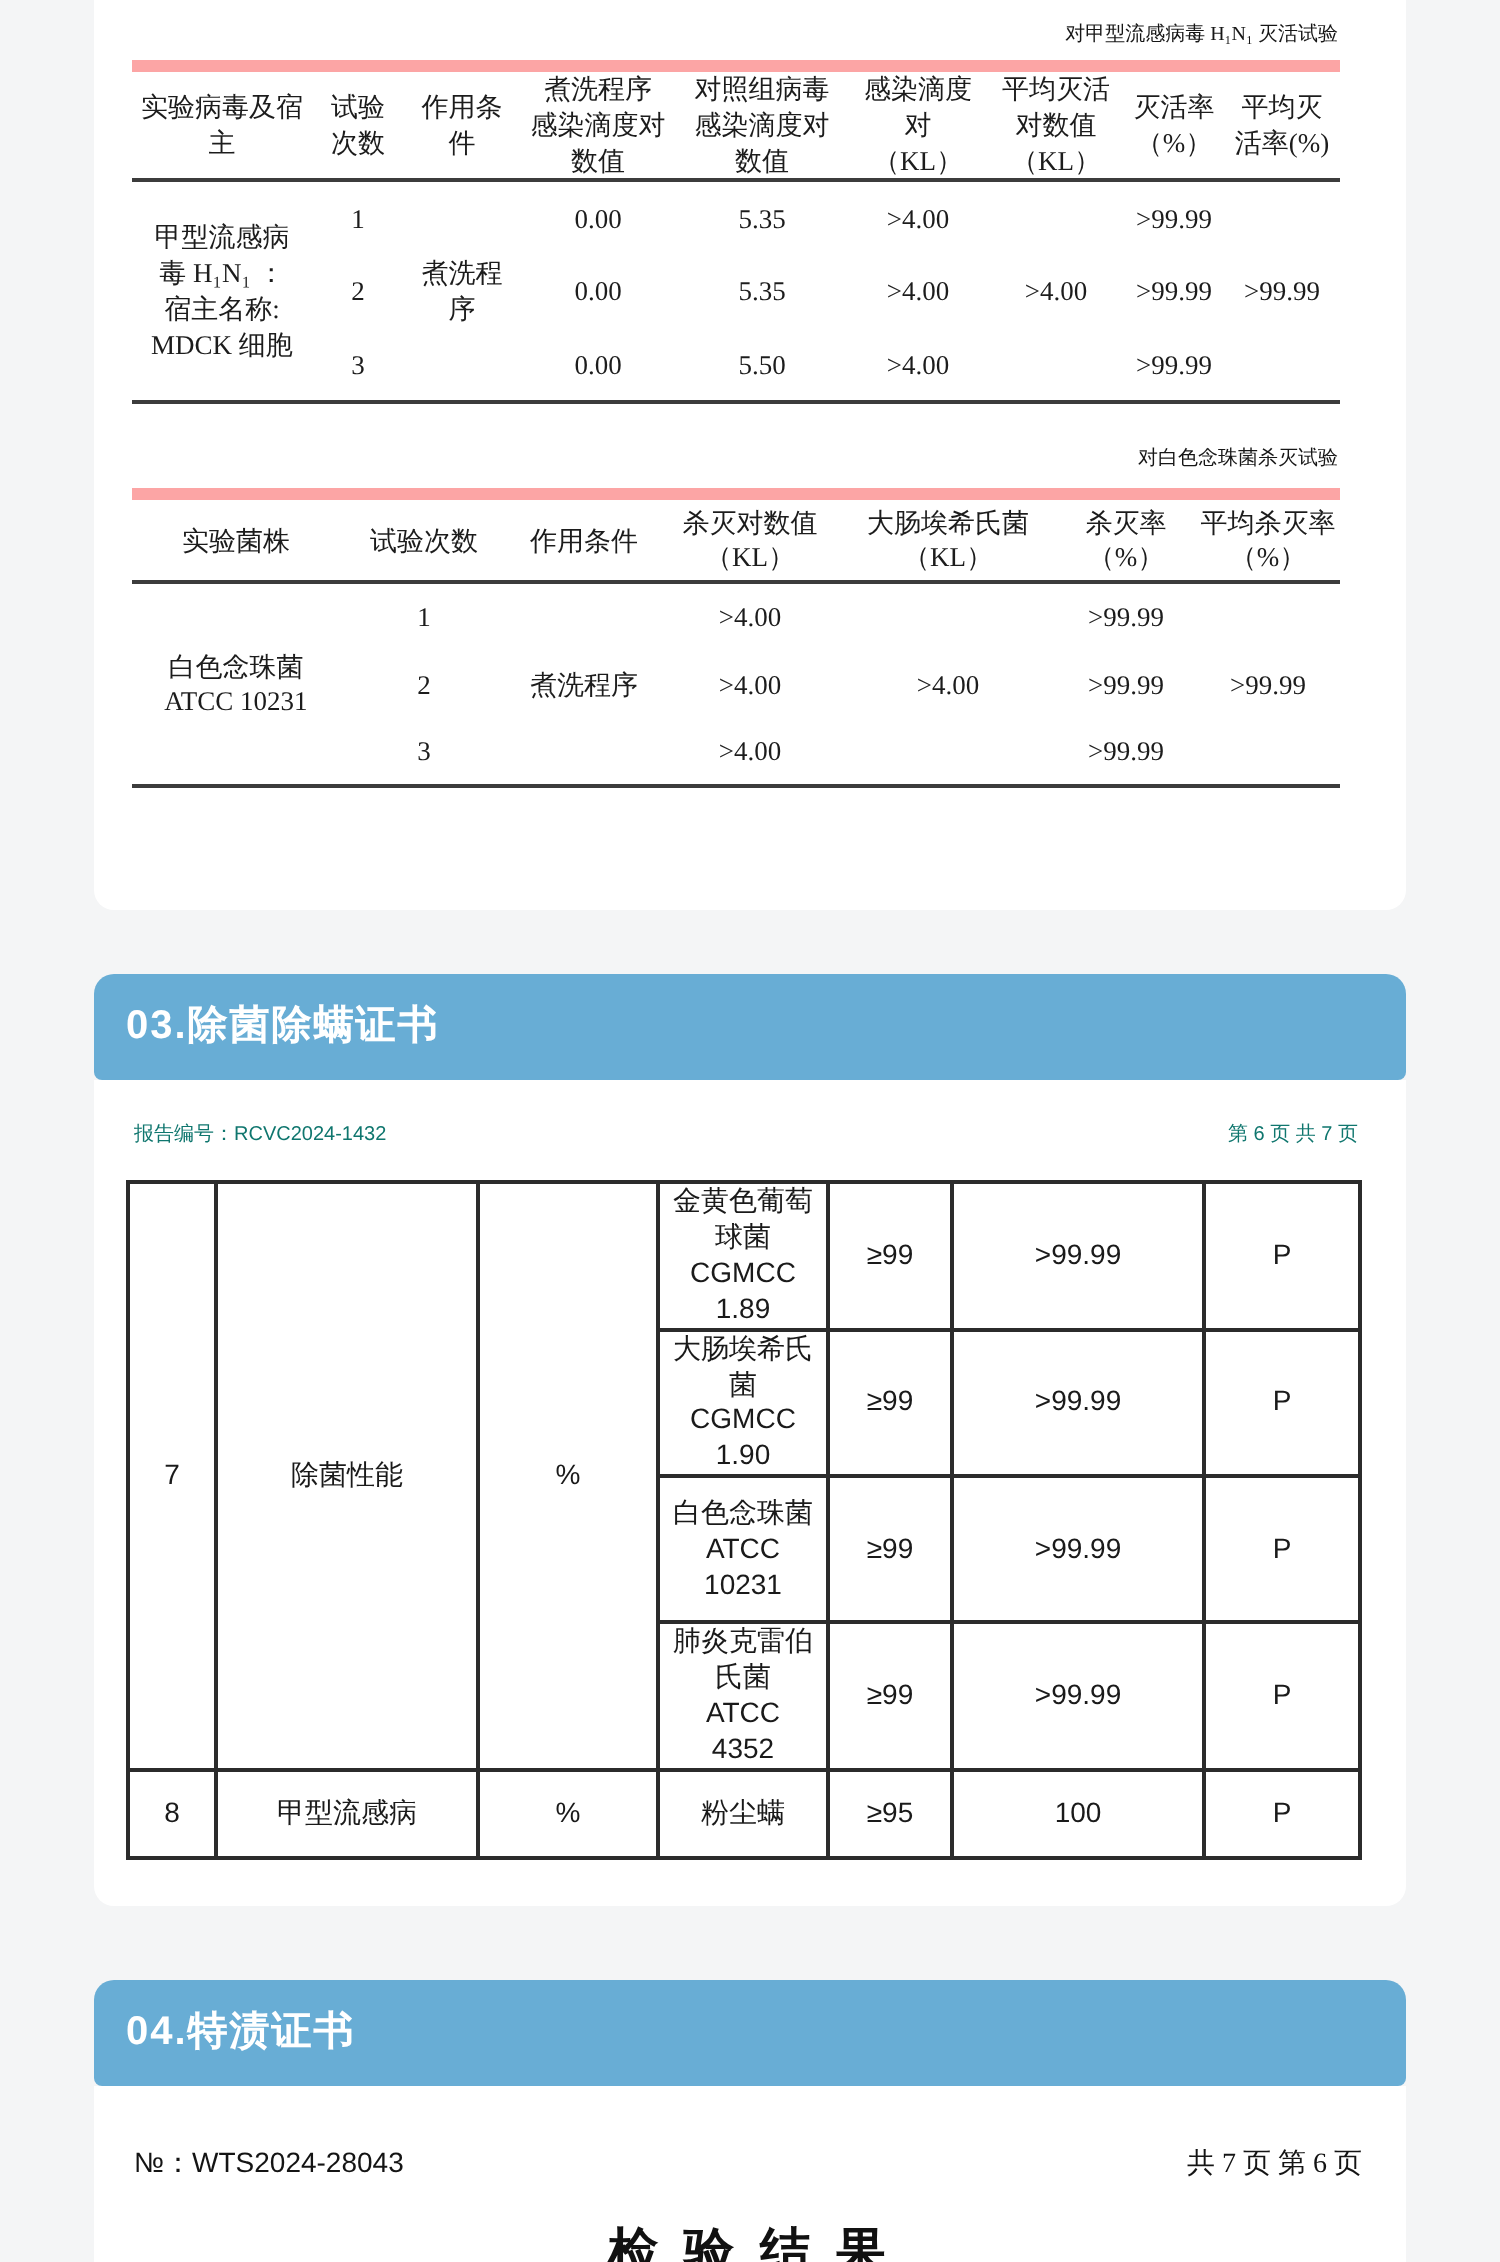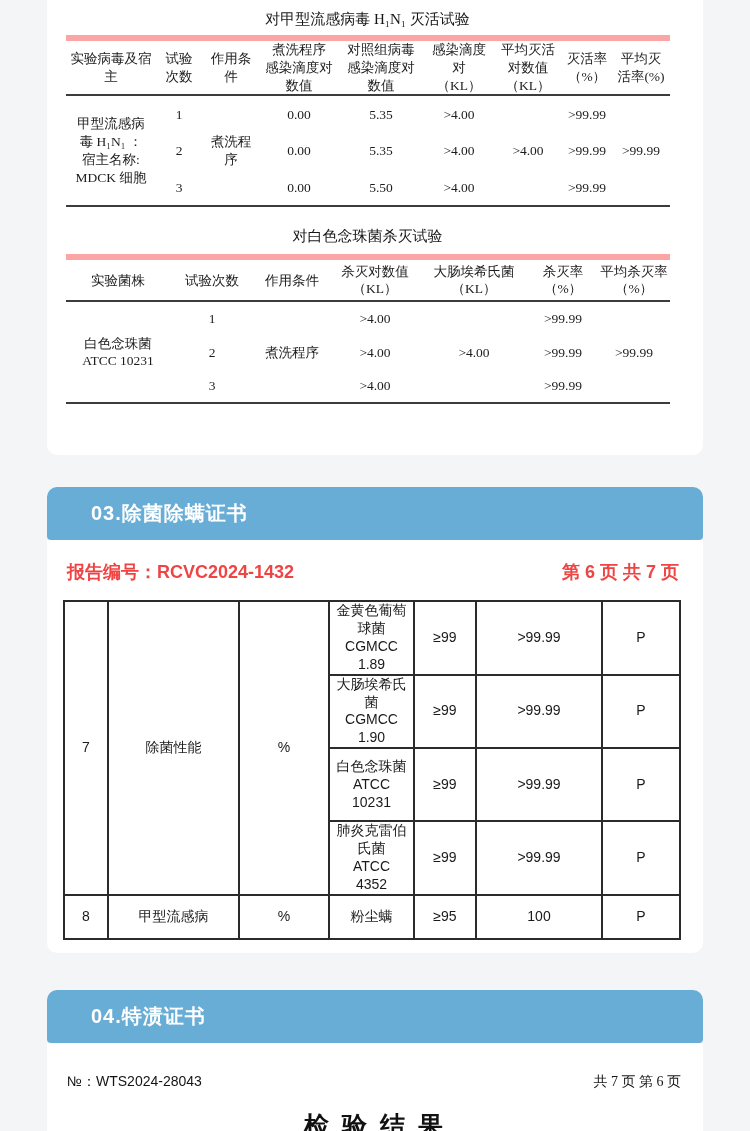--- a/index.html
+++ b/index.html
@@ -16,21 +16,21 @@
   .card1-inner{padding:0 34px 0 19px;}
 
   
   .frag{position:relative;height:44px;border-bottom:2px solid #3c3c3c;
         font-family:"Liberation Serif","DejaVu Serif",serif;font-size:13.5px;}
   .frag span{position:absolute;white-space:nowrap;}
   .frag .host{left:15px;top:1px;}
   .frag .v{transform:translateX(-50%);top:20px;}
 
   
-  .ttl{text-align:center;font-size:15px;
+  .ttl{text-align:right;font-size:10px;
        font-family:"Liberation Serif","DejaVu Serif",serif;color:#161616;}
   .ttl1{margin:10px 0 6px;}
   .ttl2{margin:20px 0 8px;}
   table.bt{border-collapse:collapse;width:603px;table-layout:fixed;
            font-family:"Liberation Serif","DejaVu Serif",serif;font-size:13.5px;
            border-top:6px solid #fca5a5;border-bottom:2px solid #3c3c3c;}
   table.bt thead tr{border-bottom:2px solid #3c3c3c;}
   table.bt th,table.bt td{font-weight:normal;text-align:center;vertical-align:middle;
            padding:0 2px;line-height:1.32;}
   table.t1 thead tr{height:54px;}
@@ -38,29 +38,29 @@
   table.t2 thead tr{height:44px;}
   table.t2 tbody tr{height:34px;}
   .pre{white-space:pre-line;}
   td.lft{text-align:left;padding-left:6px;}
 
   
   .banner{
     position:absolute;left:47px;width:656px;height:53px;
     background:#68add5;border-radius:10px 10px 4px 4px;z-index:2;
     color:#ffffff;font-weight:bold;font-size:20px;line-height:53px;
-    padding-left:44px;box-sizing:border-box;letter-spacing:1px;
+    padding-left:16px;box-sizing:border-box;letter-spacing:1px;
   }
   .banner03{top:487px;}
   .banner04{top:990px;}
 
   
   .card2{top:540px;height:413px;border-radius:0 0 10px 10px;box-sizing:border-box;}
   .rep-line{display:flex;justify-content:space-between;align-items:center;
-            padding:20px 24px 0 20px;font-size:18px;font-weight:bold;color:#ef4444;}
+            padding:20px 24px 0 20px;font-size:10px;font-weight:normal;color:#0f766e;}
   table.grid{border-collapse:collapse;table-layout:fixed;width:616px;
              margin:16px 0 0 16px;font-size:14px;color:#1a1a1a;}
   table.grid td{border:2px solid #2b2b2b;text-align:center;vertical-align:middle;
                 padding:0 2px;line-height:1.28;}
   tr.sub{height:73px;}
   tr.r8{height:44px;}
 
   
   .card3{top:1043px;height:100px;box-sizing:border-box;}
   .no-line{display:flex;justify-content:space-between;align-items:center;

